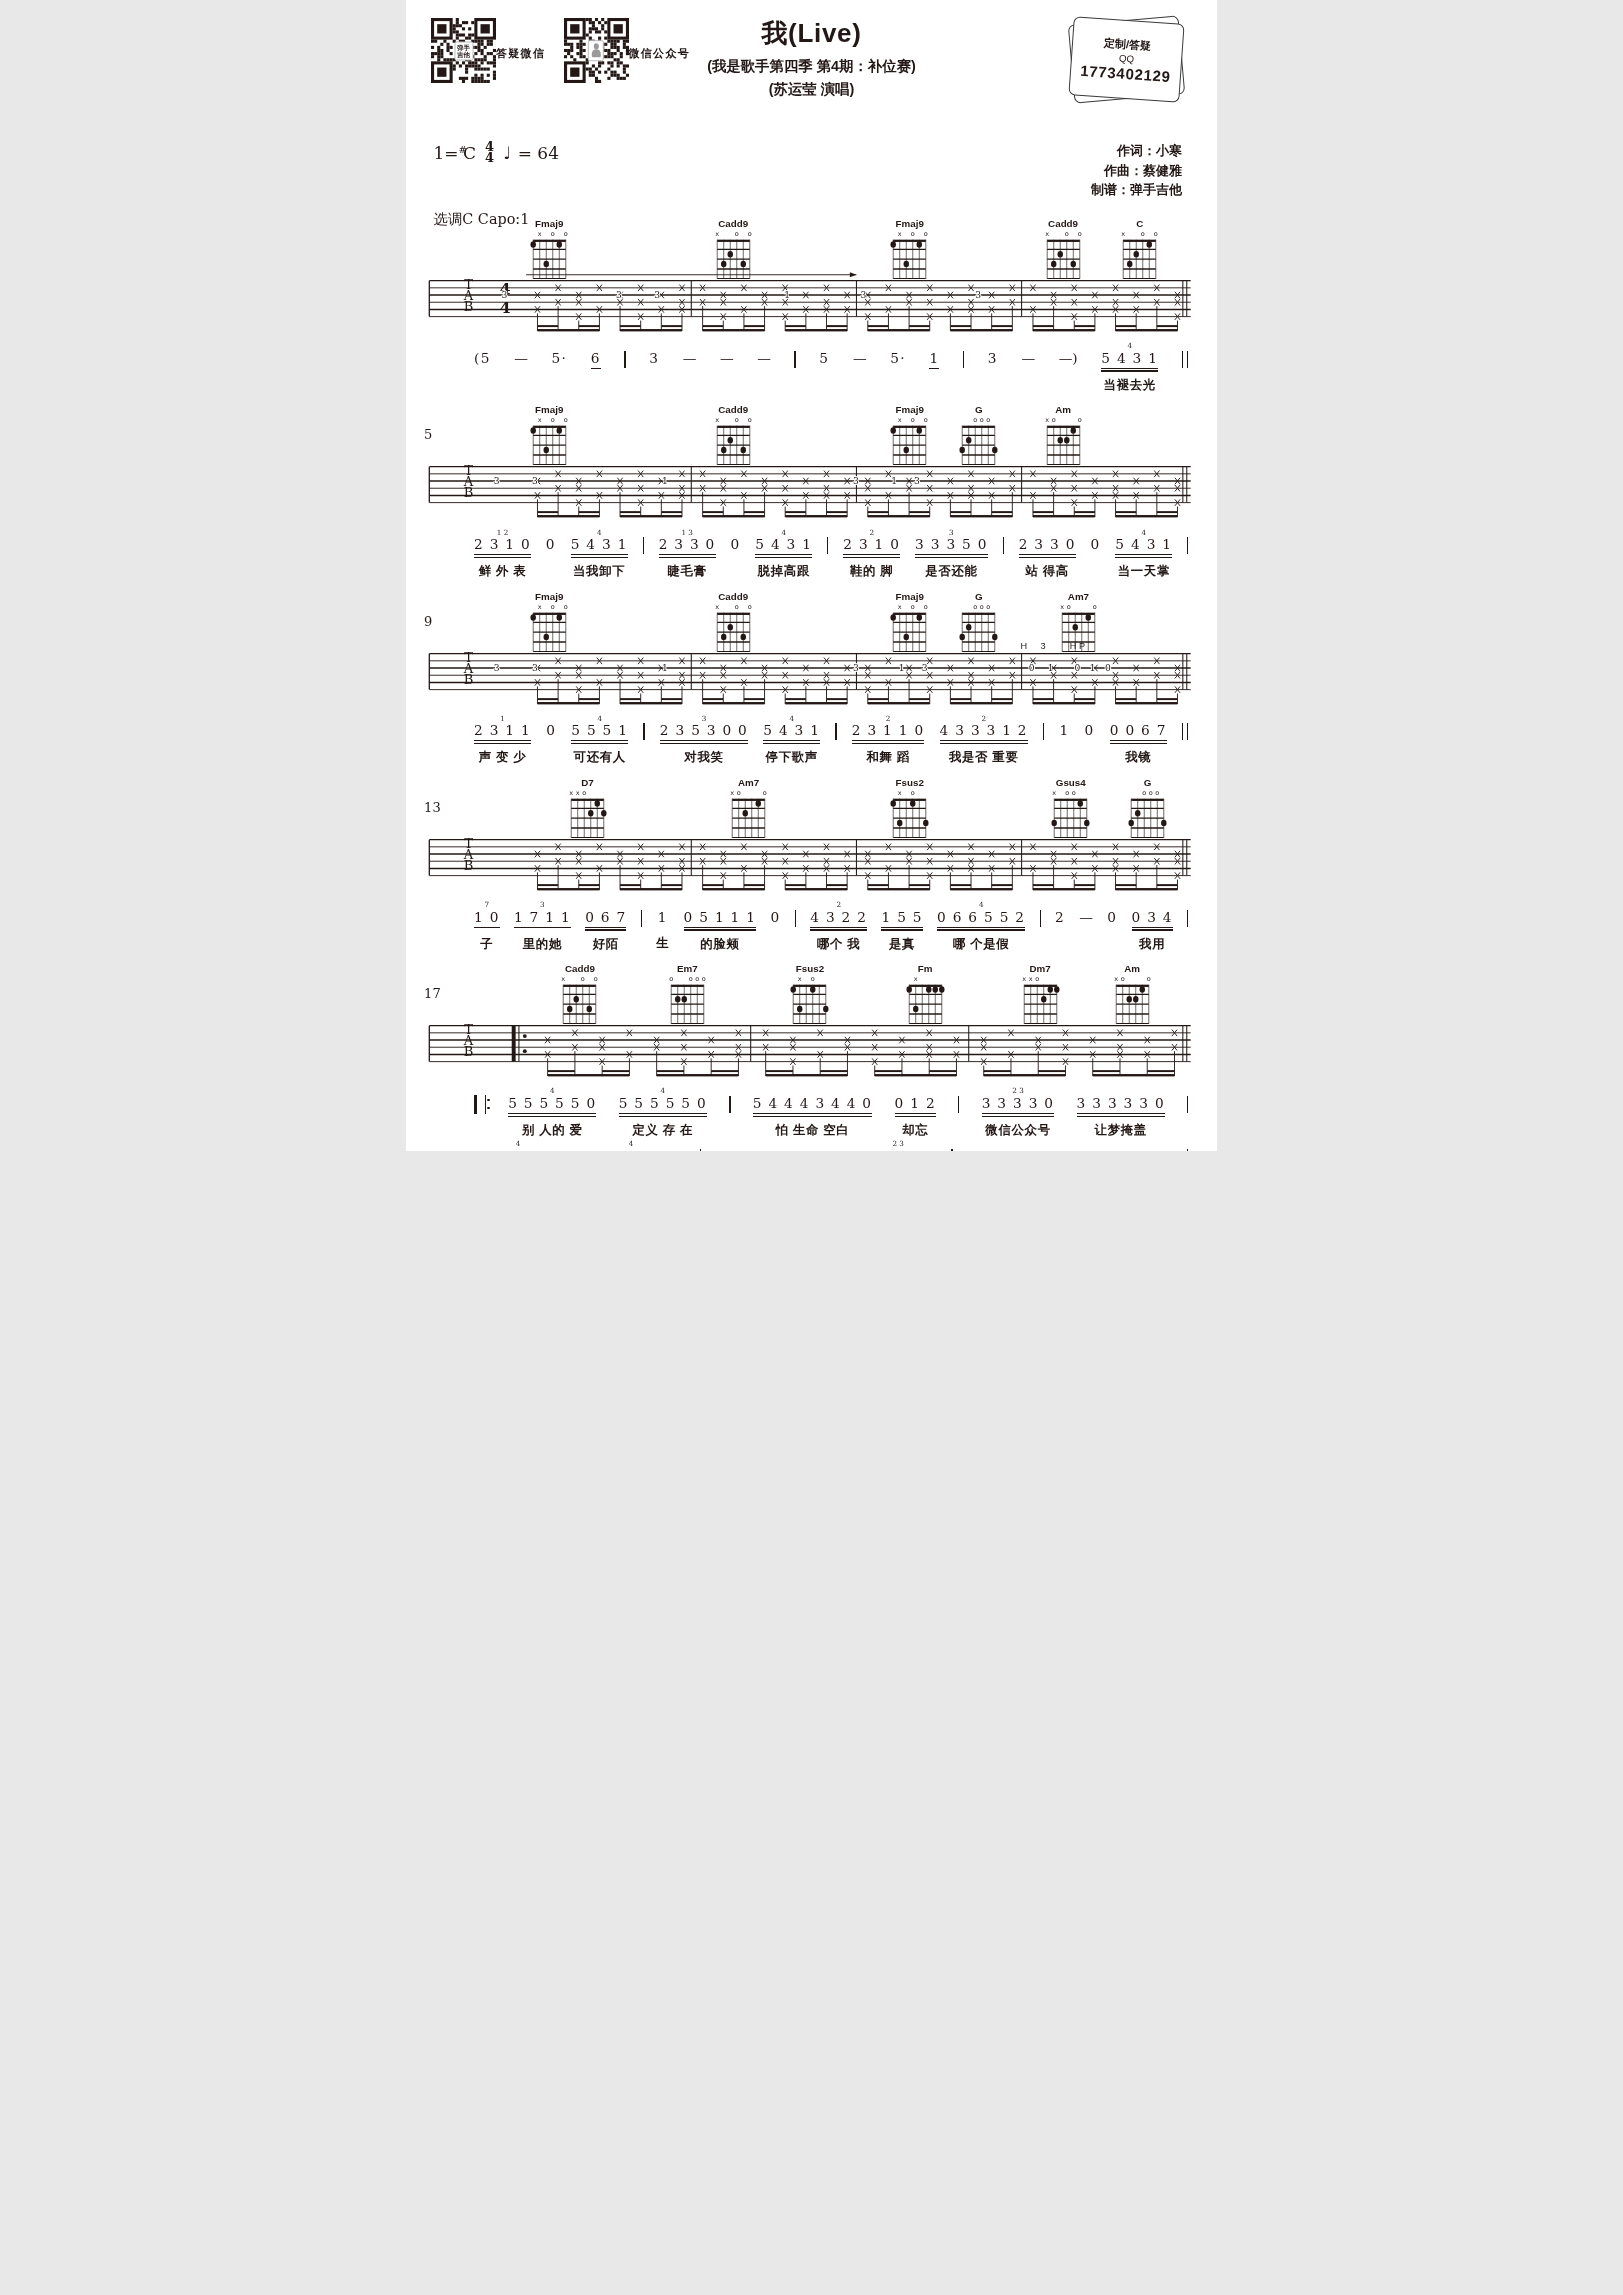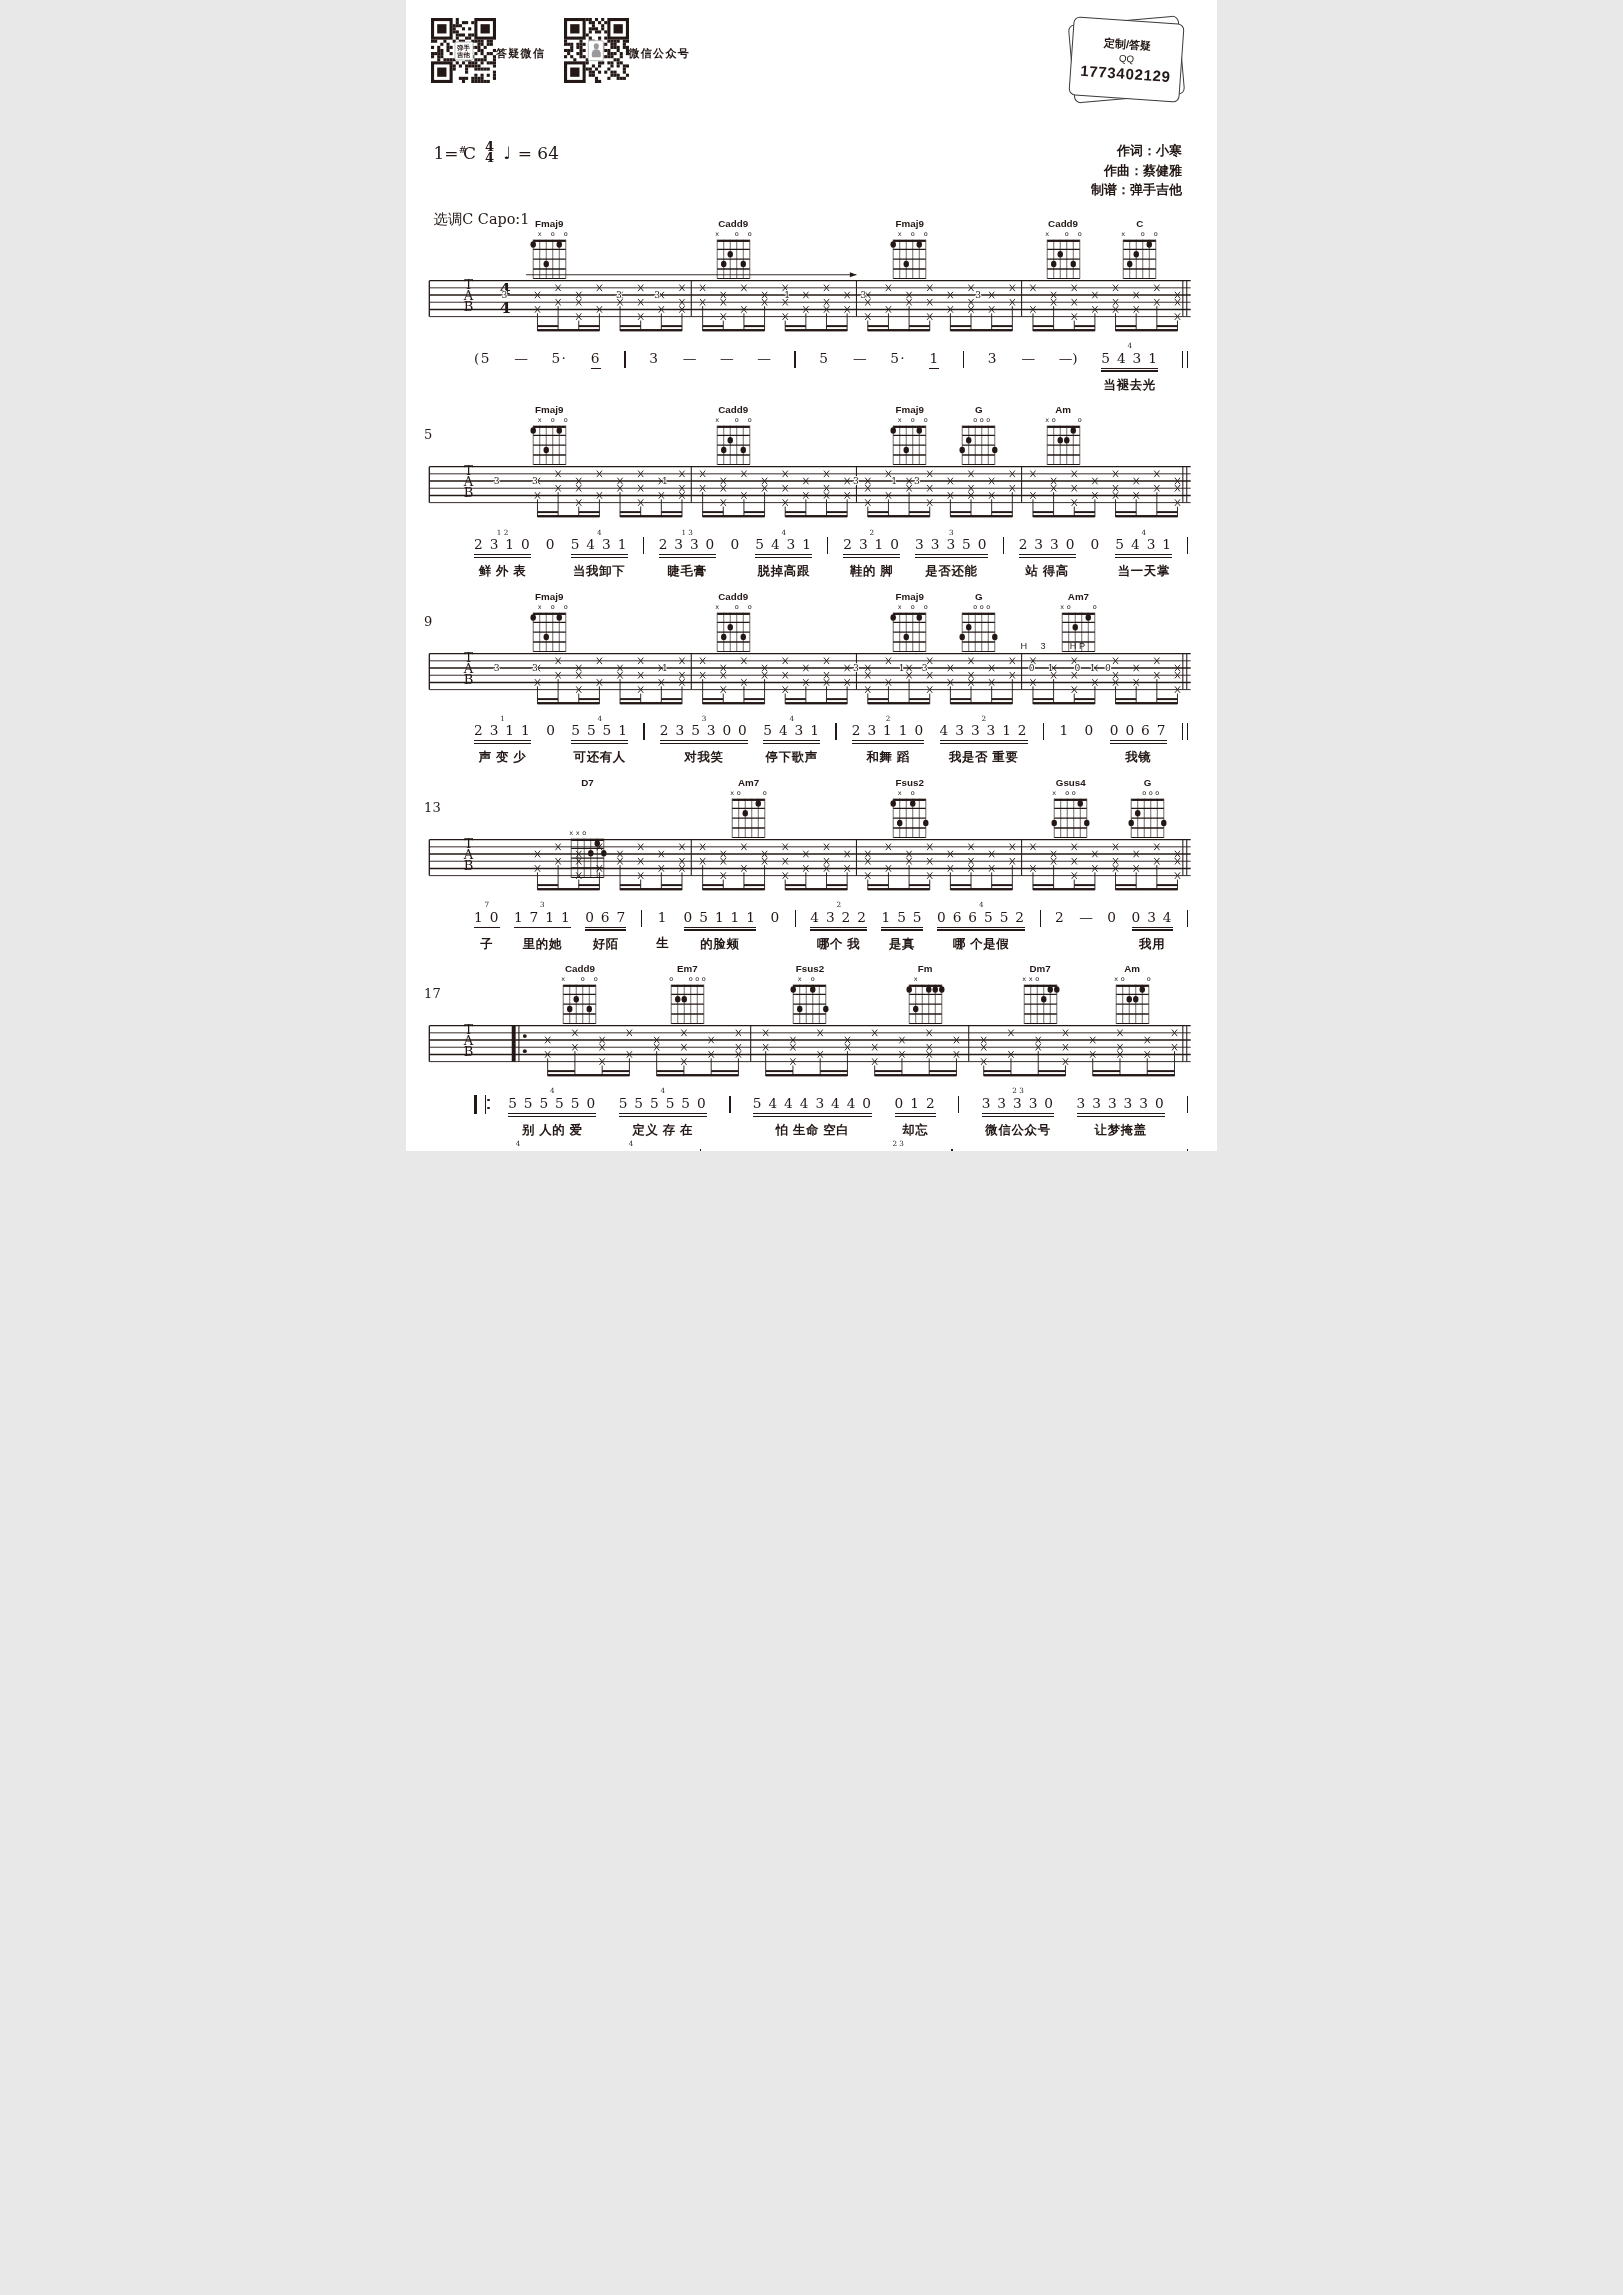--- a/index.html
+++ b/index.html
@@ -366,20 +366,25 @@
               <rect x="0" y="66.66666666666667" width="33.333333333333336" height="33.333333333333336" fill="#231815"></rect>
               <rect x="4.761904761904762" y="71.42857142857143" width="23.80952380952381" height="23.80952380952381" fill="#fff"></rect>
               <rect x="9.523809523809524" y="76.19047619047619" width="14.285714285714285" height="14.285714285714285" fill="#231815"></rect>
             </svg>
           <div class="qr-center icon">
               <span class="person"></span>
             </div>
         </div>
         <div class="qr-label">微信公众号</div>
       </div>
+    </div>
+    <div class="title-wrap">
+      <div class="title">我(Live)</div>
+      <div class="subtitle">(我是歌手第四季 第4期：补位赛)</div>
+      <div class="subtitle2">(苏运莹 演唱)</div>
     </div>
     <div class="badge">
       <div class="r1"></div>
         <div class="r2"></div>
       <div class="inner">
         <span class="b1">定制/答疑</span>
         <span class="b2">QQ</span>
         <span class="b3">1773402129</span>
       </div>
     </div>
@@ -1651,21 +1656,21 @@
             <span class="vsup">&nbsp;</span>
             <span class="vnotes u2">0 0 6 7</span>
             <span class="vly">我镜</span>
           </span>
           <span class="vbar dbl"></span>
         </div>
       </div>
       <div class="system">
         <div class="chordrow">
           <span class="mno">13</span>
-          <div class="chord" style="left: 18%; gap: 40px;">
+          <div class="chord" style="left: 18%;">
             <span class="cname">D7</span>
             <svg width="43" height="50" viewBox="0 0 66 76">
               <text x="8" y="11" text-anchor="middle" font-size="10" fill="#231815" font-family="&quot;DejaVu Sans&quot;,sans-serif">x</text>
               <text x="18" y="11" text-anchor="middle" font-size="10" fill="#231815" font-family="&quot;DejaVu Sans&quot;,sans-serif">x</text>
               <text x="28" y="11" text-anchor="middle" font-size="10" fill="#231815" font-family="&quot;DejaVu Sans&quot;,sans-serif">o</text>
               <rect x="8" y="16" width="50" height="3.5" fill="#231815"></rect>
               <line x1="8" y1="31" x2="58" y2="31" stroke="#231815" stroke-width="2"></line>
               <line x1="8" y1="46" x2="58" y2="46" stroke="#231815" stroke-width="2"></line>
               <line x1="8" y1="61" x2="58" y2="61" stroke="#231815" stroke-width="2"></line>
               <line x1="8" y1="76" x2="58" y2="76" stroke="#231815" stroke-width="2"></line>

